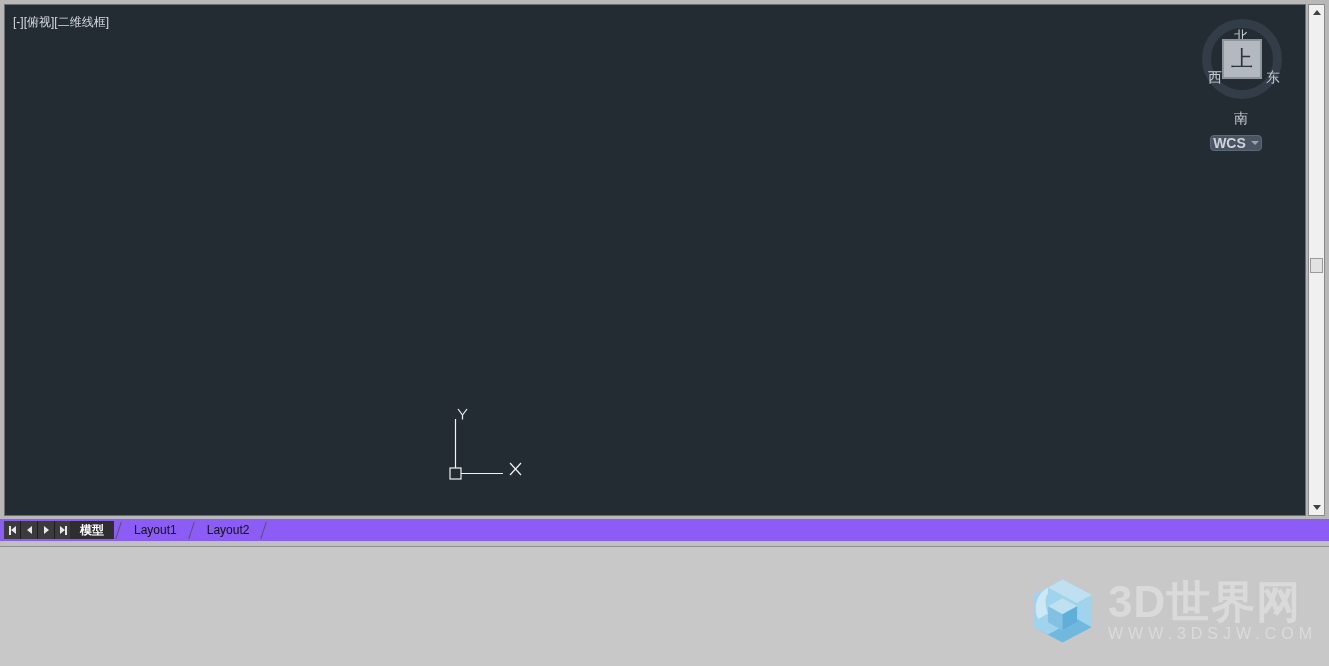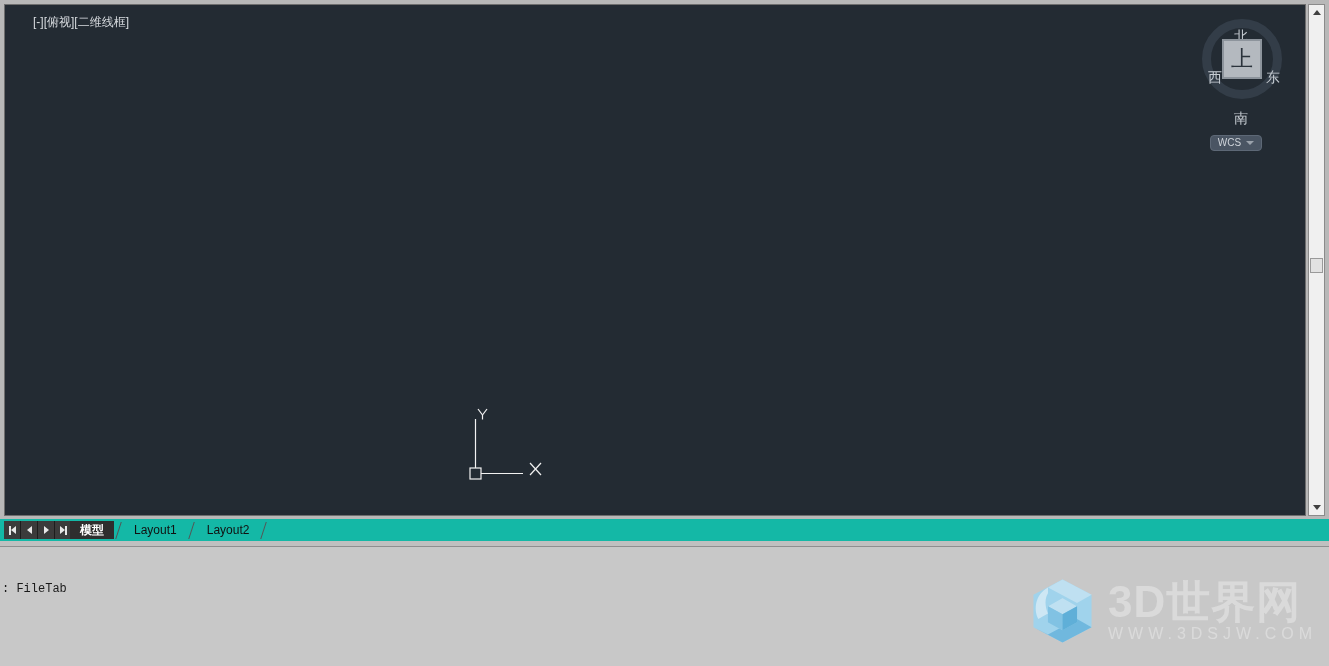--- a/index.html
+++ b/index.html
@@ -37,21 +37,20 @@
     height: 512px;
     border: 1px solid #6e6e6e;
     box-sizing: border-box;
     background: #232b33;
     overflow: hidden;
   }
   #canvas {
     position: absolute;
     left: 0; top: 0; right: 0; bottom: 0;
     background: #232b33;
-    margin-left: 20px;
   }
 
   
   #viewport-label {
     position: absolute;
     left: 8px;
     top: 10px;
     color: #d9dde1;
     font-family: "Liberation Sans", sans-serif;
     font-size: 12px;
@@ -117,22 +116,23 @@
     height: 16px;
     background: #4a5563;
     border: 1px solid #5d6876;
     border-radius: 4px;
     box-sizing: border-box;
     display: flex;
     align-items: center;
     justify-content: center;
     gap: 5px;
     color: #cfd4da;
-    font-size: 10px;
+    font-size: 14px;
     line-height: 10px;
+    font-weight: bold;
   }
   #wcs-caret {
     width: 0; height: 0;
     border-left: 4px solid transparent;
     border-right: 4px solid transparent;
     border-top: 4px solid #9aa2ab;
   }
 
   
   #vscroll {
@@ -180,21 +180,21 @@
     box-sizing: border-box;
   }
 
   
   #tabbar {
     position: absolute;
     left: 0;
     top: 519px;
     width: 1329px;
     height: 22px;
-    background: #14b8a6;
+    background: #8b5cf6;
   }
   #tab-nav {
     position: absolute;
     left: 4px; top: 2px;
     display: flex;
     height: 18px;
   }
   .nav-btn {
     width: 16px;
     height: 18px;
@@ -406,21 +406,20 @@
       <div class="tab">Layout1</div>
       <div class="tab-sep"></div>
       <div class="tab">Layout2</div>
       <div class="tab-sep"></div>
     </div>
 
   </div>
 
   <div id="command-window">
     <div id="command-history">
-      <div class="cmd-line">: FileTab</div>
       
       
       
       
       
       
     </div>
 
     <div id="watermark">
       <svg width="88" height="84" viewBox="0 0 88 84" xmlns="http://www.w3.org/2000/svg">

